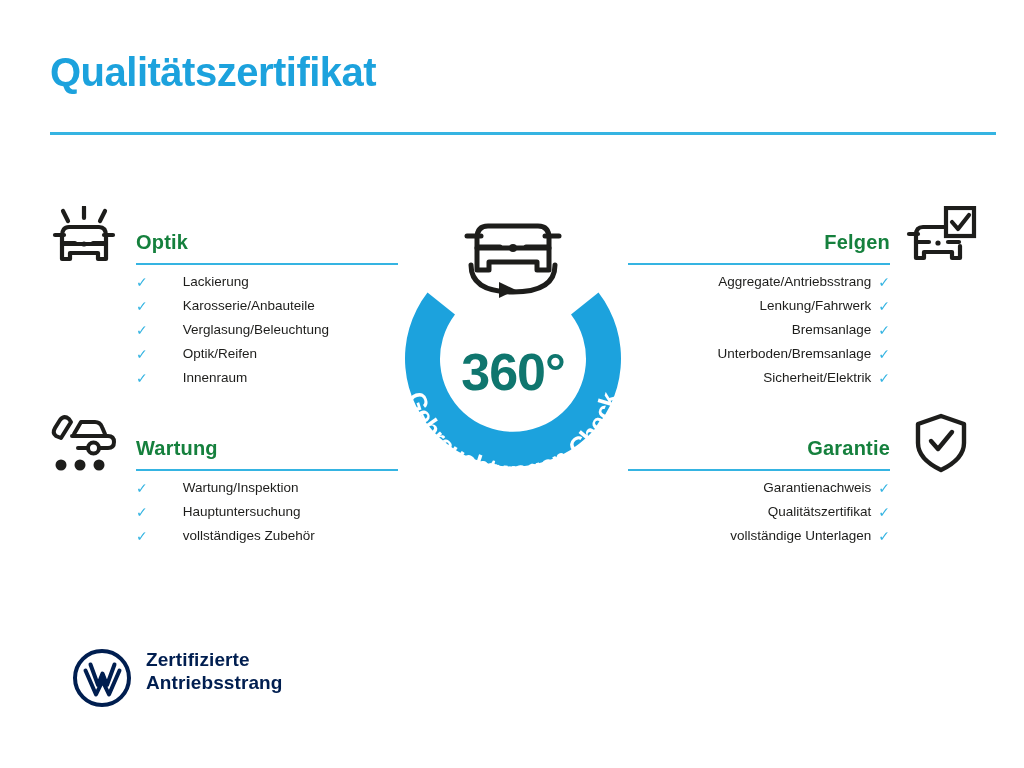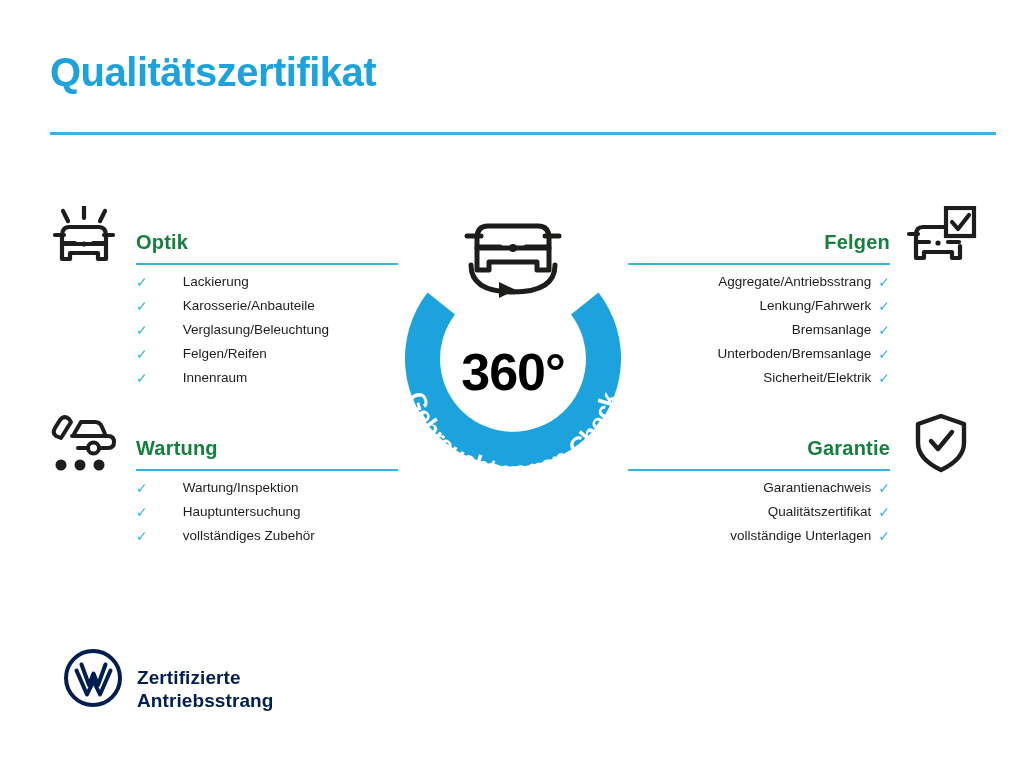--- a/index.html
+++ b/index.html
@@ -118,32 +118,32 @@
     width: 282px;
     height: 290px;
   }
   #center-360 {
     position: absolute;
     left: 0; right: 0;
     top: 150px;
     text-align: center;
     font-size: 52px;
     font-weight: bold;
-    color: #000000;
+    color: #0f766e;
     letter-spacing: -1px;
     line-height: 1;
   }
 
   
   #footer-lockup {
     position: absolute;
-    left: 63px;
+    left: 72px;
     top: 648px;
     display: flex;
-    align-items: flex-end;
+    align-items: flex-start;
   }
   #vw-wordmark {
     margin-left: 14px;
     font-size: 19px;
     font-weight: bold;
     line-height: 1.22;
     color: #001E50;
     letter-spacing: 0.1px;
   }
 </style>
@@ -184,21 +184,21 @@
     <li>
         <span class="check">✓</span>
         <span class="item-label">Karosserie/Anbauteile</span>
       </li>
     <li>
         <span class="check">✓</span>
         <span class="item-label">Verglasung/Beleuchtung</span>
       </li>
     <li>
         <span class="check">✓</span>
-        <span class="item-label">Felgen/Reifen</span>
+        <span class="item-label">Optik/Reifen</span>
       </li>
     <li>
         <span class="check">✓</span>
         <span class="item-label">Innenraum</span>
       </li>
   </ul>
 </div>
 
 <div class="quadrant q-right q-top">
   <div class="q-headrow">

